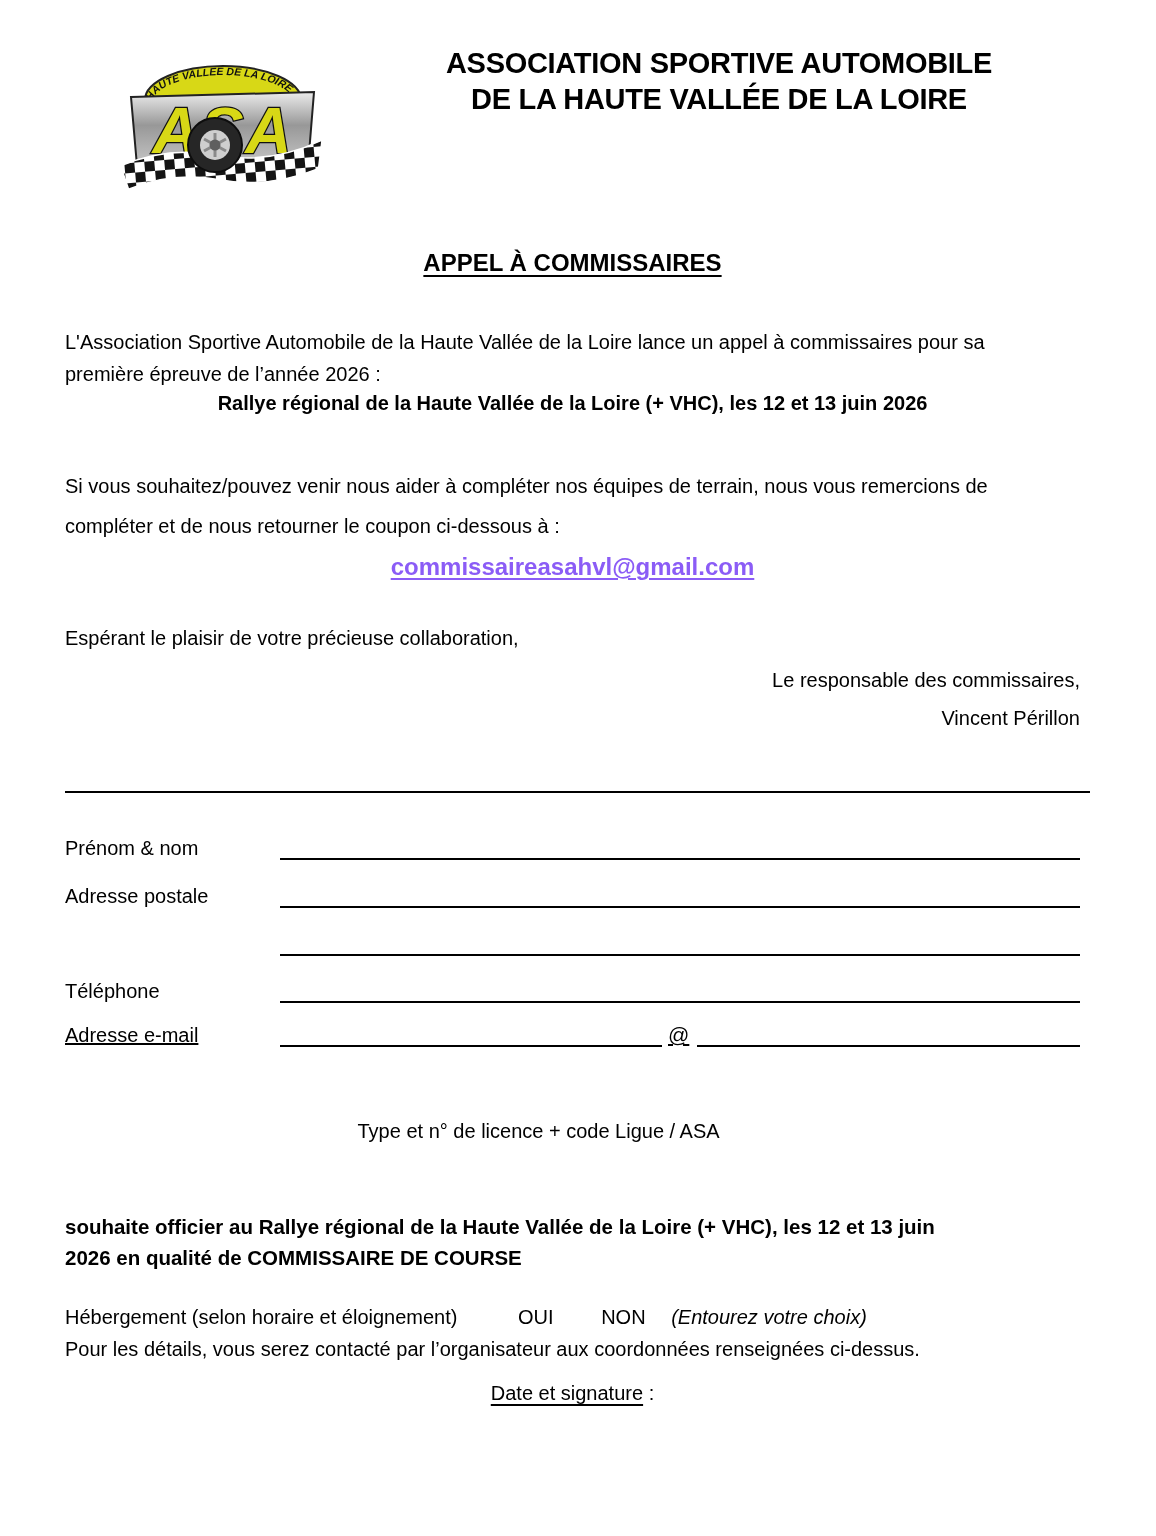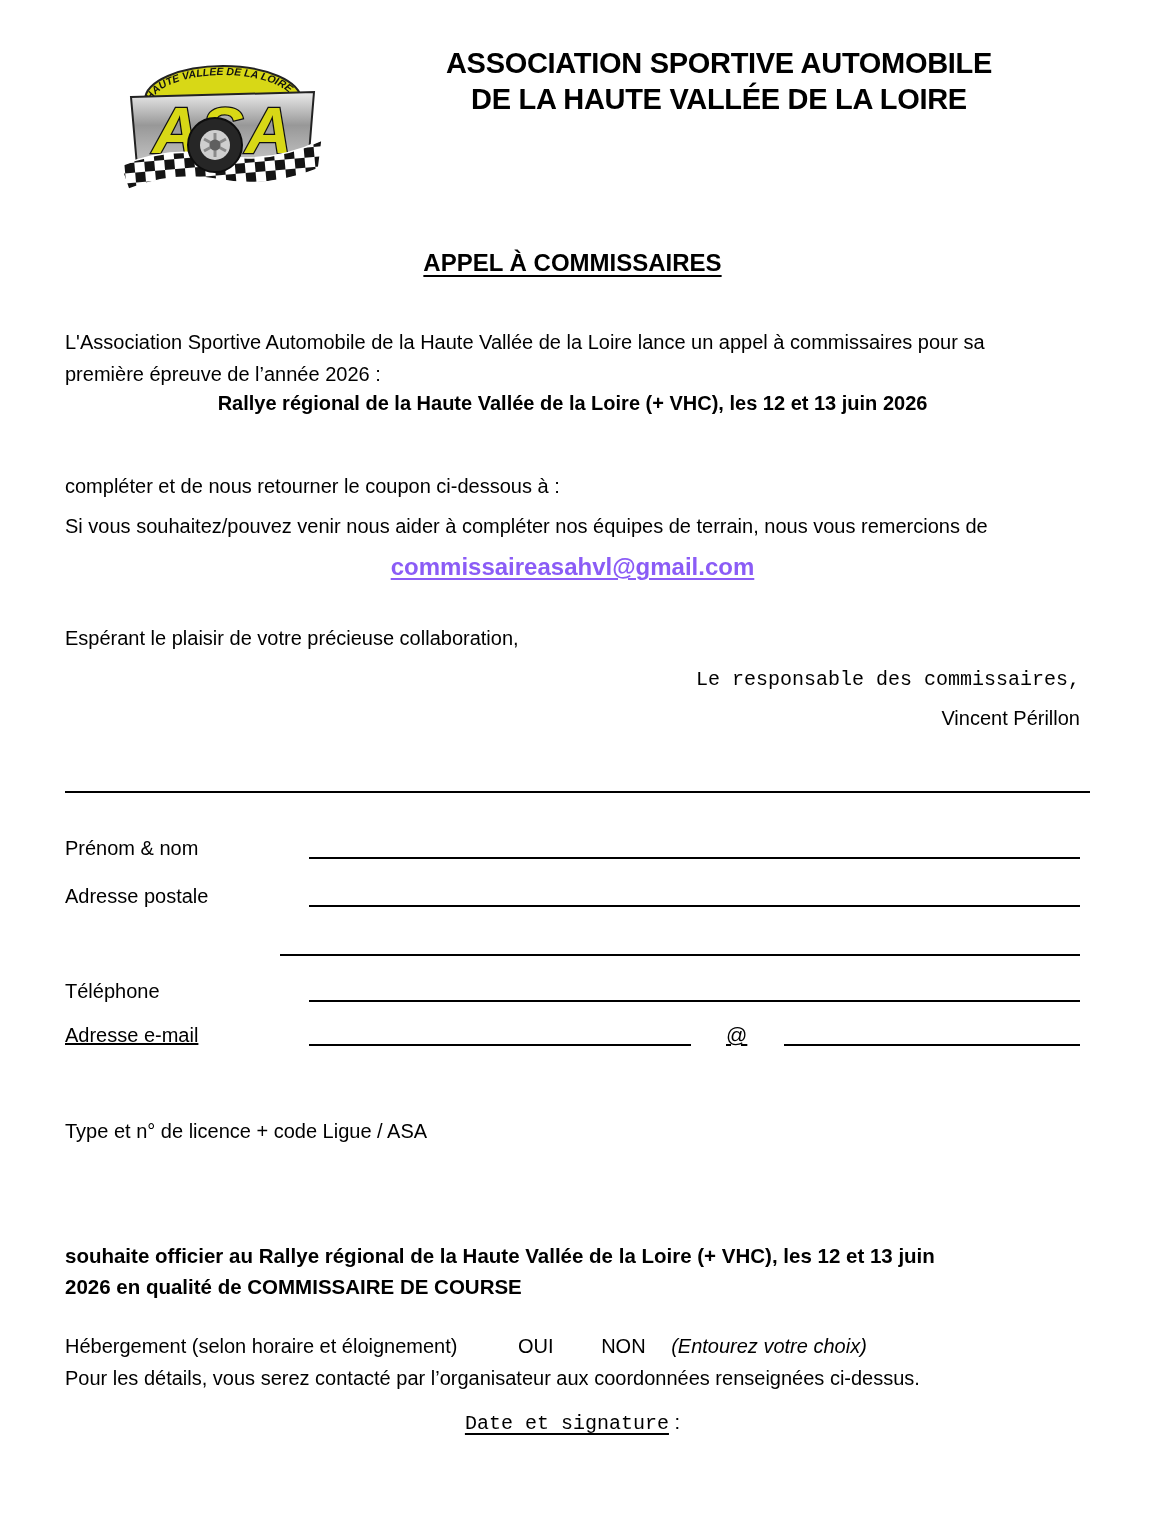--- a/index.html
+++ b/index.html
@@ -30,27 +30,27 @@
   .event-title { text-align:center; font-size:20px; font-weight:bold; line-height:26px; }
   .request { margin-top:50px; font-size:20px; }
   .request .line { display:block; line-height:40px; }
   .email-row { margin-top:8px; text-align:center; line-height:26px; }
   .email-link {
     font-size:24px; font-weight:bold; color:#8b5cf6;
     text-decoration:underline; text-decoration-thickness:2px; text-underline-offset:3px;
     cursor:pointer;
   }
   .closing { margin-top:42px; font-size:20px; line-height:26px; }
-  .signoff-role { margin-top:16px; font-size:20px; line-height:26px; text-align:right;font-family:Liberation Mono, monospace; }
+  .signoff-role { margin-top:16px; font-size:20px; line-height:26px; text-align:right; }
   .signoff-name { margin-top:12px; font-size:20px; line-height:26px; text-align:right; }
 
   .divider { margin-top:60px; width:calc(100% + 10px); border-top:2px solid #000; }
 
   
-  .field-row { display:flex; align-items:flex-start; font-size:20px;gap:29px; }
+  .field-row { display:flex; align-items:center; font-size:20px; }
   .field-label { width:215px; flex:none; line-height:26px; }
   .field-line { flex:1; height:24px; border-bottom:2px solid #000; }
   .row-1 { margin-top:42px; }
   .row-2 { margin-top:22px; }
   .row-3 { margin-top:45px; margin-left:215px; height:0; border-bottom:2px solid #000; }
   .row-4 { margin-top:22px; }
   .row-5 { margin-top:18px;text-decoration:underline; }
   .email-line1 { flex:0 0 382px; }
   .at-sign { line-height:26px; padding:0 8px 0 6px; font-size:21px; }
 
@@ -61,21 +61,21 @@
   .statement .line { display:block; line-height:31px; }
 
   .lodging-row { margin-top:31px; font-size:20px; line-height:26px; }
   .choice-yes { margin-left:55px; }
   .choice-no  { margin-left:42px; }
   .choice-note { margin-left:20px; font-style:italic; }
 
   .contact-note { margin-top:6px; font-size:20px; line-height:26px; }
 
   .date-signature { margin-top:18px; text-align:center; font-size:20px; line-height:26px; }
-  .ds-underlined { text-decoration:underline; text-decoration-thickness:2px; text-underline-offset:4px;font-family:Liberation Mono, monospace; }
+  .ds-underlined { text-decoration:underline; text-decoration-thickness:2px; text-underline-offset:4px; }
 </style>
 </head>
 <body>
 
 <div class="page">
 
   <header class="header">
     <div class="logo">
       <svg viewBox="0 0 215 150" width="215" height="150">
         <defs>
@@ -121,22 +121,22 @@
   <div class="doc-heading">APPEL À COMMISSAIRES</div>
 
   <p class="intro">
     <span class="line">L'Association Sportive Automobile de la Haute Vallée de la Loire lance un appel à commissaires pour sa</span>
     <span class="line">première épreuve de l’année 2026 :</span>
   </p>
 
   <div class="event-title">Rallye régional de la Haute Vallée de la Loire (+ VHC), les 12 et 13 juin 2026</div>
 
   <p class="request">
+    <span class="line">Si vous souhaitez/pouvez venir nous aider à compléter nos équipes de terrain, nous vous remercions de</span>
     <span class="line">compléter et de nous retourner le coupon ci-dessous à :</span>
-    <span class="line">Si vous souhaitez/pouvez venir nous aider à compléter nos équipes de terrain, nous vous remercions de</span>
   </p>
 
   <div class="email-row">
     <a class="email-link">commissaireasahvl@gmail.com</a>
   </div>
 
   <p class="closing">Espérant le plaisir de votre précieuse collaboration,</p>
   <p class="signoff-role">Le responsable des commissaires,</p>
   <p class="signoff-name">Vincent Périllon</p>
 

